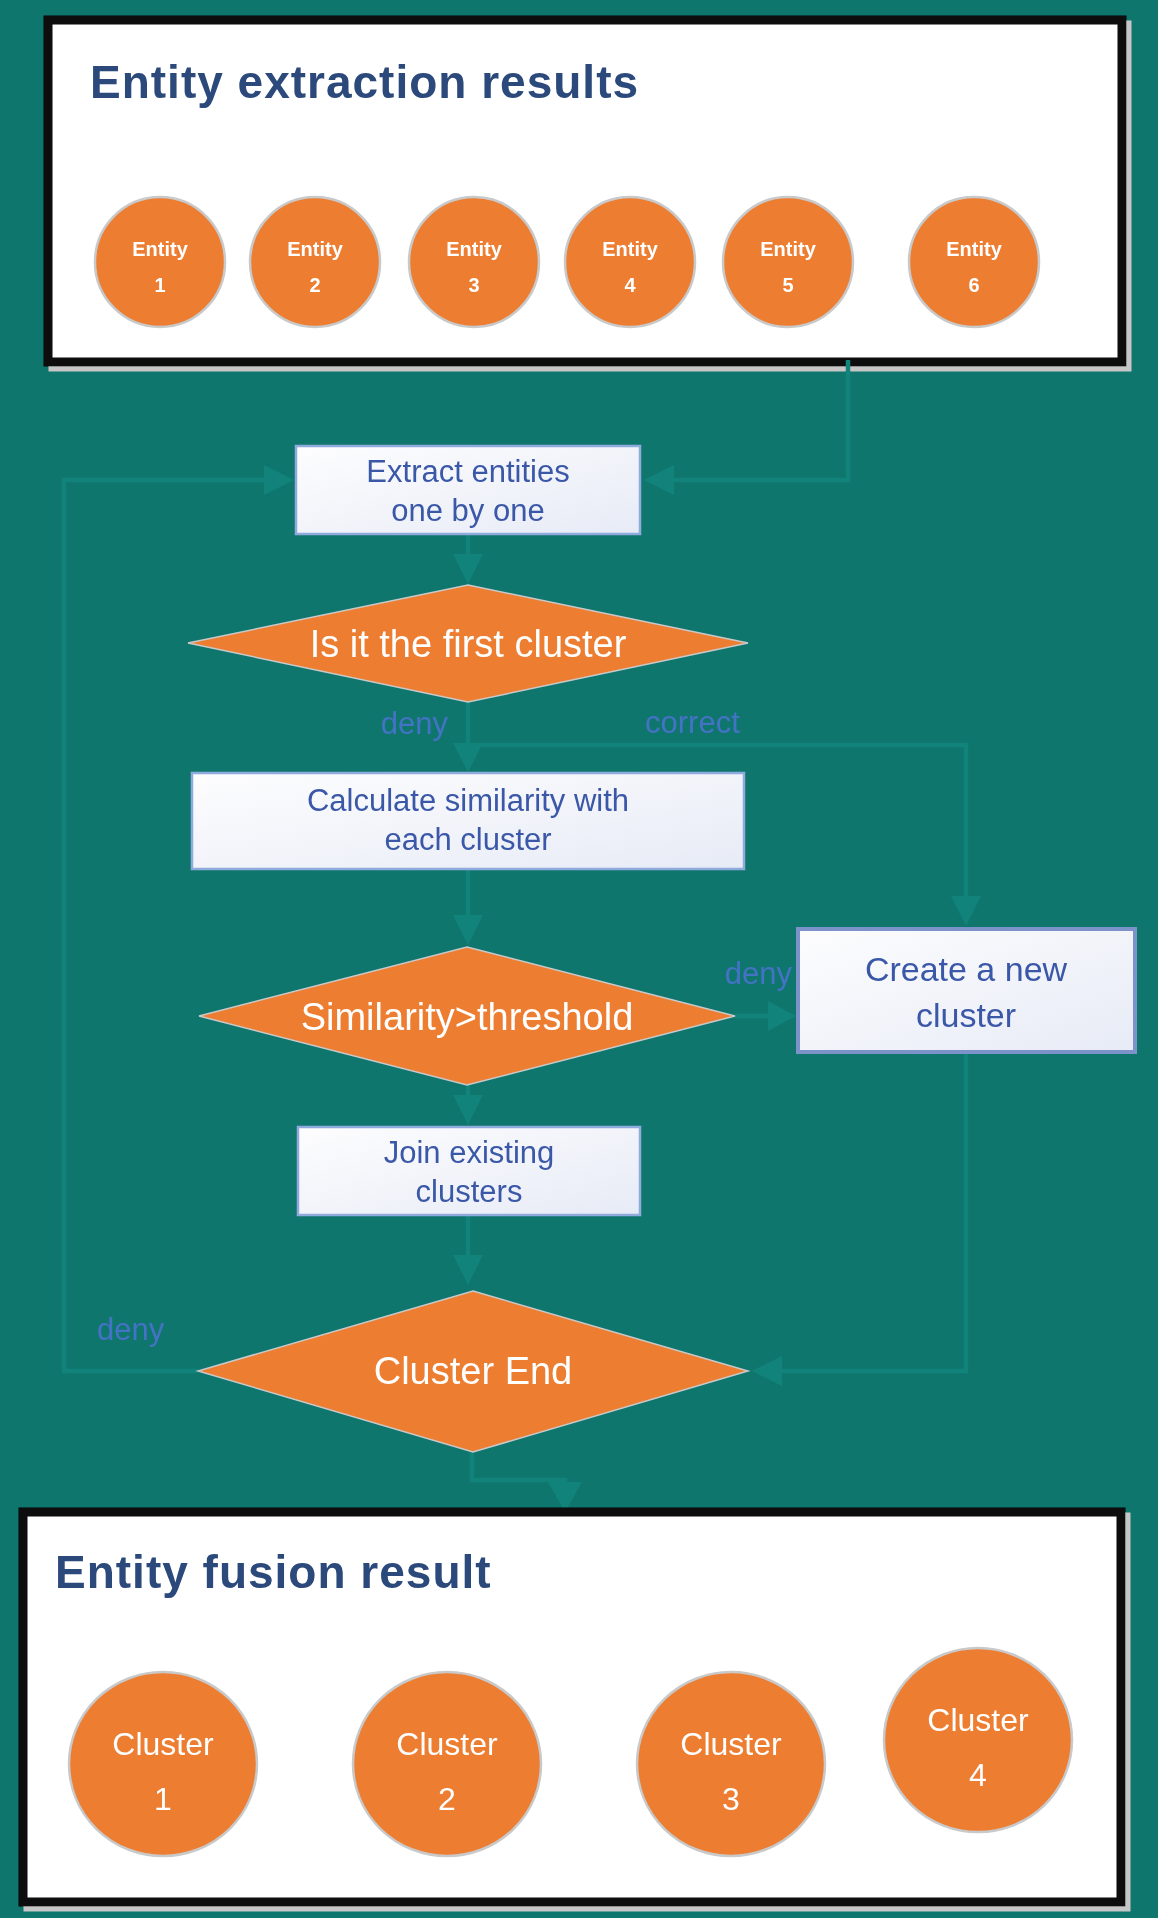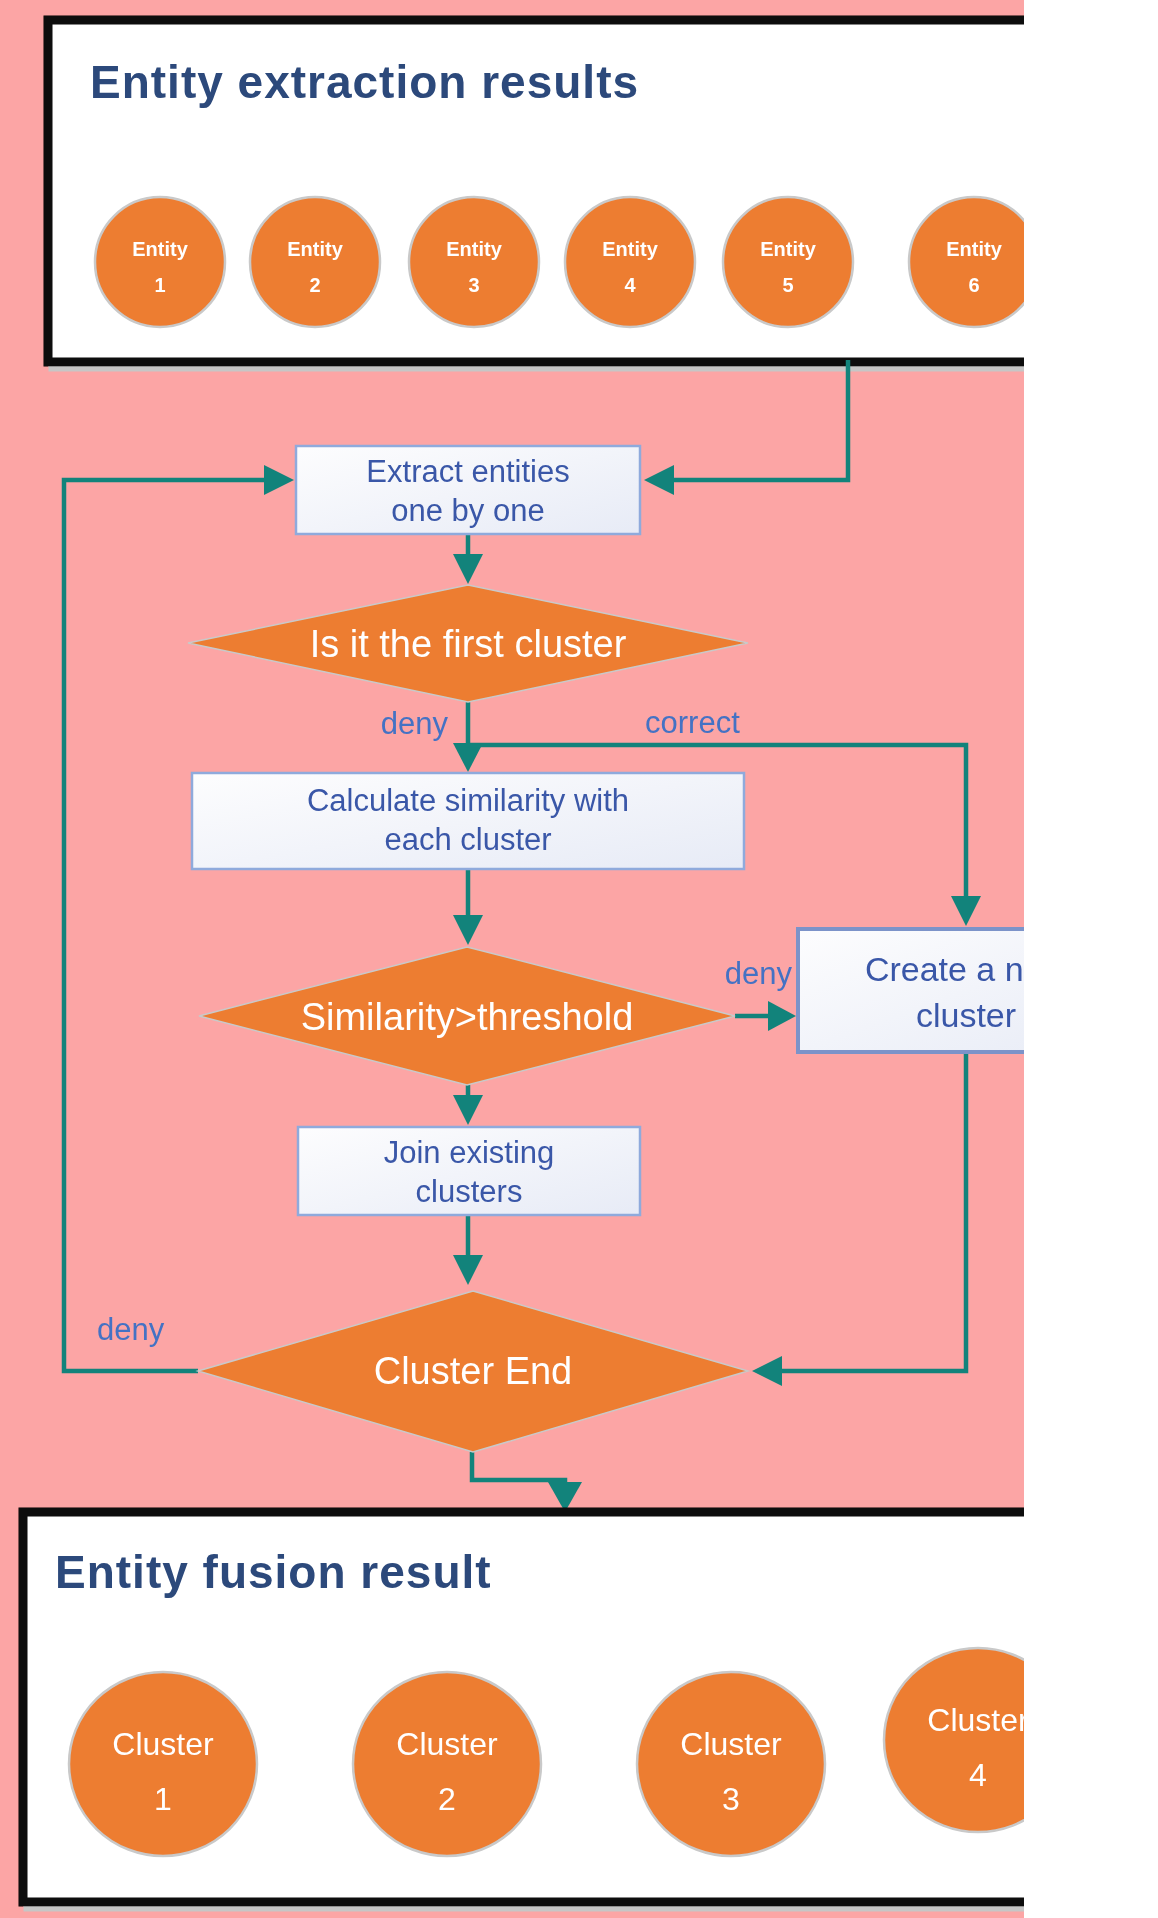--- a/index.html
+++ b/index.html
@@ -1,16 +1,16 @@
 <!DOCTYPE html>
 <html><head>
 <meta charset="utf-8">
 <style>
   html,body{margin:0;padding:0;background:#ffffff;}
-  .stage{position:relative;width:1024px;height:1918px;background:#fca5a5;overflow:hidden;}
+  .stage{position:relative;width:1158px;height:1918px;background:#0f766e;overflow:hidden;}
   svg{display:block;}
   text{font-family:"Liberation Sans", sans-serif;}
   .t-panel-title{font-size:46px;font-weight:600;letter-spacing:1px;}
   .t-node{font-size:31px;font-weight:400;}
   .t-node-lg{font-size:34px;font-weight:400;}
   .t-diamond{font-size:38px;font-weight:400;}
   .t-bubble-sm{font-size:20px;font-weight:700;}
   .t-bubble-lg{font-size:32px;font-weight:400;}
   .t-edge{font-size:31px;font-weight:400;}
   .conn{fill:none;stroke-width:4.5px;}

